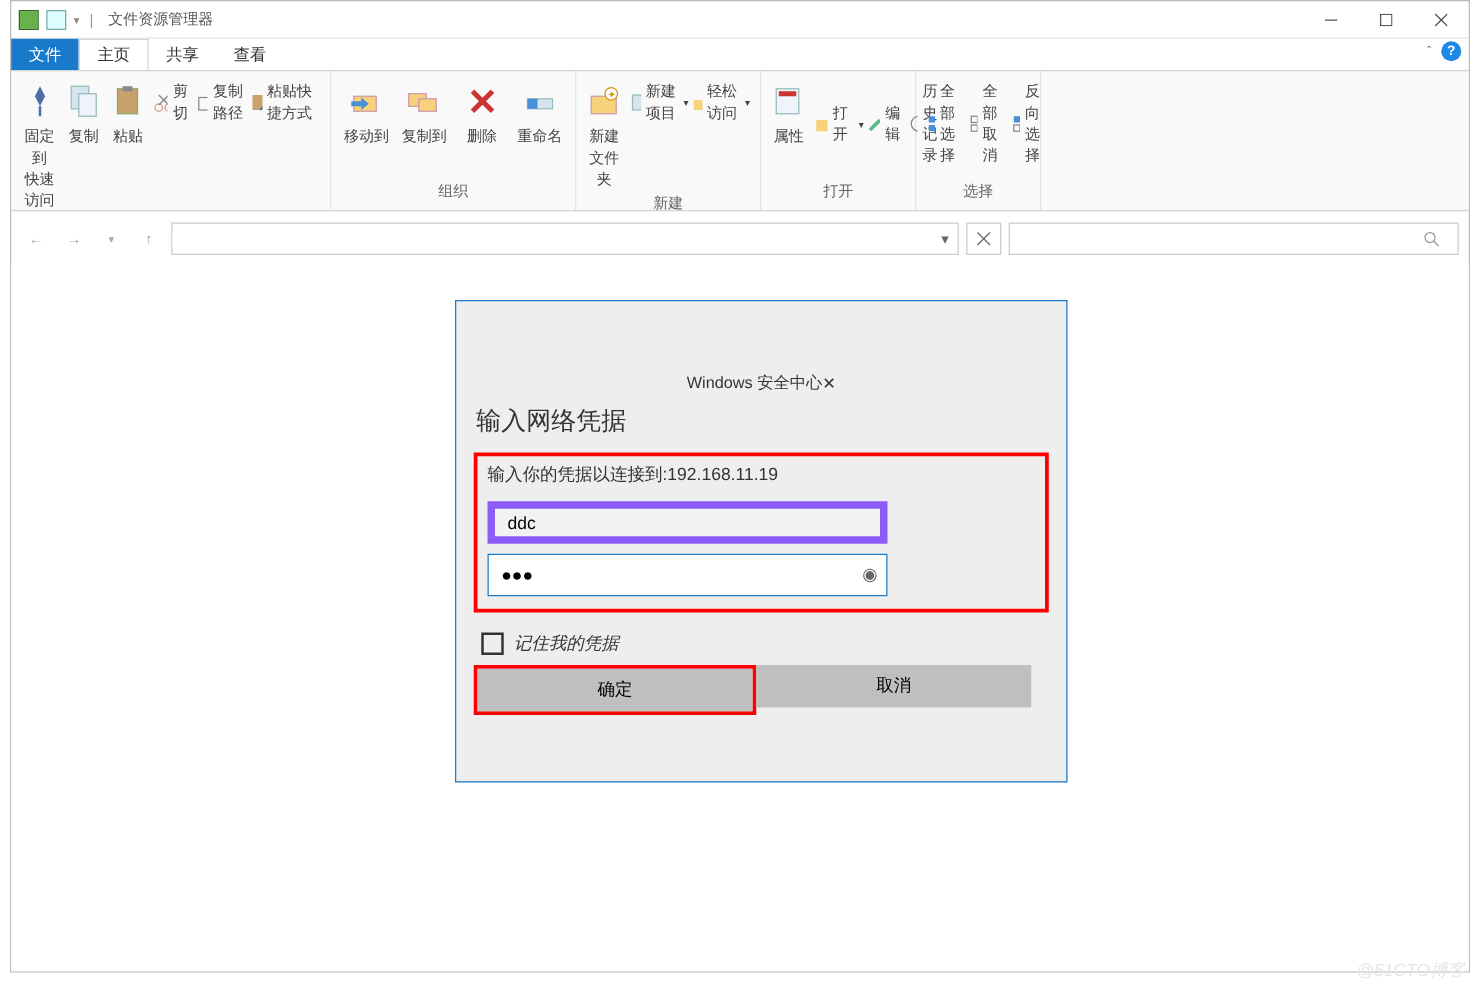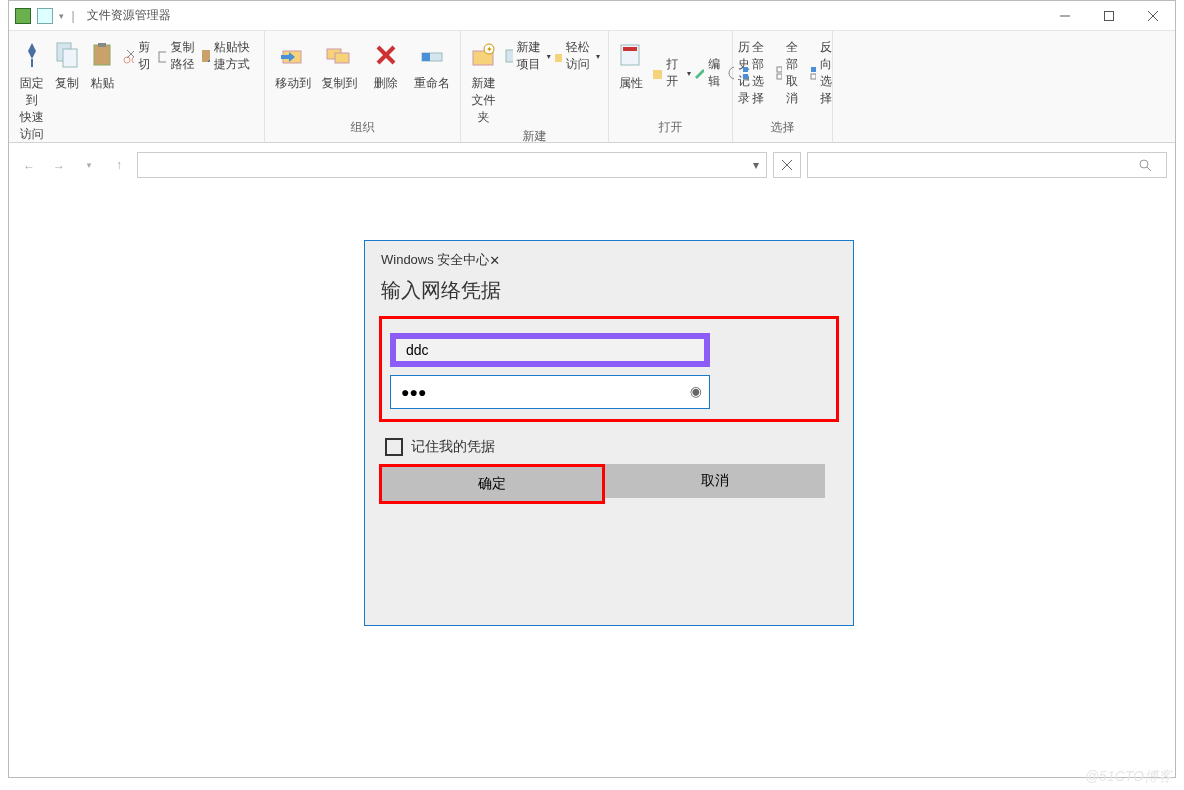--- a/index.html
+++ b/index.html
@@ -34,32 +34,32 @@
 .nav-arrow { width: 24px; height: 24px; display: flex; align-items: center; justify-content: center; color: #aaa; cursor: pointer; }
 .addr { flex: 1; height: 26px; border: 1px solid #ccc; display: flex; align-items: center; background: #fff; }
 .addr input { flex: 1; border: none; outline: none; padding: 0 8px; font-size: 12px; }
 .addr .dd { width: 20px; text-align: center; color: #666; cursor: pointer; }
 .refresh-btn { width: 28px; height: 26px; border: 1px solid #ccc; display: flex; align-items: center; justify-content: center; cursor: pointer; }
 .search { width: 360px; height: 26px; border: 1px solid #ccc; display: flex; align-items: center; }
 .search input { flex: 1; border: none; outline: none; padding: 0 8px; font-size: 12px; }
 .search .sicon { width: 28px; text-align: center; color: #888; }
 .content-area { position: absolute; left: 0; right: 0; top: 210px; bottom: 0; background: #fff; }
 .dialog { position: absolute; left: 364px; top: 240px; width: 490px; height: 386px; background: #eee; border: 1px solid #1979ca; }
-.dialog .dlg-row1 { display: flex; justify-content: flex-start; align-items: center; padding: 10px 16px 4px; }
+.dialog .dlg-row1 { display: flex; justify-content: center; align-items: center; padding: 10px 16px 4px; margin-top: 46px; }
 .dialog .dlg-row1 span { font-size: 13px; }
 .dlg-close { font-size: 18px; cursor: pointer; }
 .dlg-title { font-size: 20px; padding: 4px 16px 12px; }
 .dlg-prompt { font-size: 14px; padding: 0 16px 6px; }
 .highlight-box { border: 3px solid #f00; margin: 0 14px 8px; padding: 6px 8px 10px; }
 .dlg-input { width: 320px; height: 34px; border: 6px solid #8b5cf6; background: #f2f2f2; padding: 0 10px; font-size: 14px; margin-top: 8px; outline: none; display: block; }
 .dlg-input.pwd { background: #fff; border: 1px solid #1979ca; position: relative; }
 .pwd-wrap { position: relative; width: 320px; margin-top: 8px; }
 .pwd-wrap input { margin-top: 0; width: 100%; }
 .eye { position: absolute; right: 8px; top: 8px; font-size: 14px; color: #666; cursor: pointer; }
-.remember { display: flex; align-items: flex-start; gap: 8px; padding: 8px 20px; font-size: 14px; }
+.remember { display: flex; align-items: flex-start; gap: 8px; padding: 8px 20px; font-size: 14px; font-style: italic; }
 .remember .cb { width: 18px; height: 18px; border: 2px solid #333; cursor: pointer; }
 .errmsg { color: #e53935; font-size: 14px; padding: 14px 20px 6px; }
 .btn-row-wrap { padding: 0 14px; }
 .btn-highlight { border: 3px solid #f00; display: inline-block; }
 .dlg-btn { width: 220px; height: 34px; background: #bfbfbf; border: none; font-size: 14px; cursor: pointer; }
 .btn-row { display: flex; }
 .watermark { position: absolute; right: 12px; bottom: 4px; color: #e6e6e6; font-size: 14px; font-style: italic; }
 </style>
 </head>
 <body>
@@ -86,20 +86,30 @@
         </div>
       <div class="win-btn">
           <svg width="10" height="10">
             <line x1="0" y1="0" x2="10" y2="10" stroke="#555"></line>
             <line x1="10" y1="0" x2="0" y2="10" stroke="#555"></line>
           </svg>
         </div>
     </div>
   </div>
 
+  <div class="tabs-row">
+    <div class="tab file">文件</div>
+    <div class="tab active">主页</div>
+    <div class="tab">共享</div>
+    <div class="tab">查看</div>
+    <div class="tabs-right">
+      <span class="expand-up">ˆ</span>
+      <span class="help-icon">?</span>
+    </div>
+  </div>
 
   <div class="ribbon">
     <div class="rgroup" style="width:256px">
       <div class="content">
         <div class="rbig">
           <div class="bicon">
               <svg width="28" height="28">
                 <polygon points="14,2 18,10 14,18 10,10" fill="#4a6fa5"></polygon>
                 <line x1="14" y1="18" x2="14" y2="26" stroke="#4a6fa5" stroke-width="2"></line>
               </svg>
@@ -329,20 +339,21 @@
   <div class="content-area"></div>
 </div>
 
 <div class="dialog">
   <div class="dlg-row1">
     <span>Windows 安全中心</span>
     <span class="dlg-close">✕</span>
   </div>
   <div class="dlg-title">输入网络凭据</div>
   <div class="highlight-box">
+    <div class="dlg-prompt" style="padding:0 0 4px">输入你的凭据以连接到:192.168.11.19</div>
     <input class="dlg-input" value="ddc" style="">
     <div class="pwd-wrap">
       <input class="dlg-input pwd" value="●●●" style="">
       <span class="eye">◉</span>
     </div>
   </div>
   <div class="remember">
     <span class="cb"></span>
     <span>记住我的凭据</span>
   </div>

